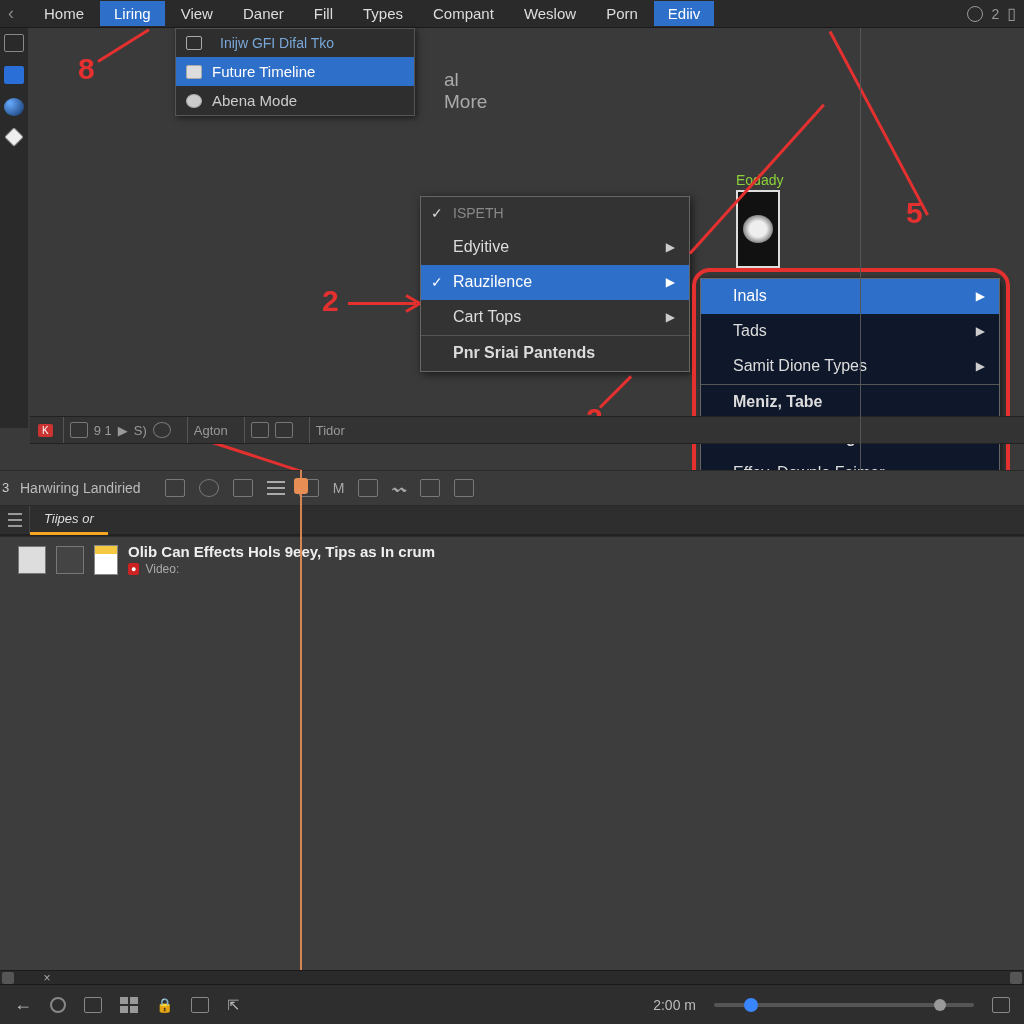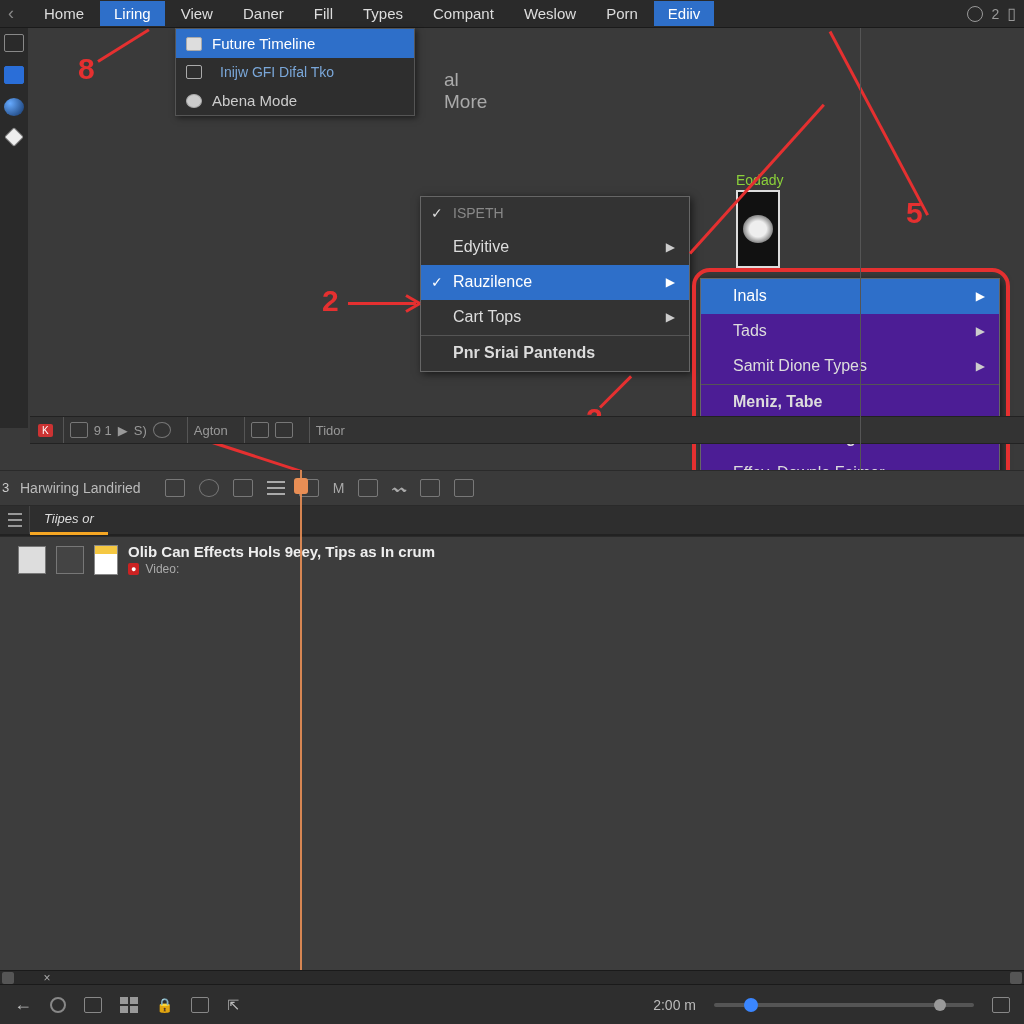--- a/index.html
+++ b/index.html
@@ -32,21 +32,21 @@
 .ctx1 { position:absolute; left:420px; top:196px; background:#333; border:1px solid #666; min-width:270px; box-shadow:2px 2px 8px rgba(0,0,0,0.6); }
 .ctx-row { display:flex; align-items:center; padding:8px 14px 8px 32px; font-size:16px; color:#ddd; position:relative; border-bottom:1px solid transparent;}
 .ctx-row.sep { border-top:1px solid #555;font-weight:bold; }
 .ctx-row .check { position:absolute; left:10px; color:#ddd; font-size:14px;}
 .ctx-row .arrow { margin-left:auto; font-size:12px; color:#ccc;}
 .ctx-row.hdr { color:#888; font-size:14px;}
 .ctx-row.highlight { background:#2e6fc9; color:#fff;}
 .ctx-row.highlight .arrow, .ctx-row.highlight .check { color:#fff; }
 
 
-.ctx2 { position:absolute; left:700px; top:278px; background:#4c1d95; border:1px solid #666; min-width:300px; box-shadow:2px 2px 8px rgba(0,0,0,0.6);}
+.ctx2 { position:absolute; left:700px; top:278px; background:#0f172a; border:1px solid #666; min-width:300px; box-shadow:2px 2px 8px rgba(0,0,0,0.6);}
 .redbox { position:absolute; left:692px; top:268px; width:318px; height:250px; border:4px solid #e53030; border-radius:18px; pointer-events:none;}
 
 
 .thumb-lbl { position:absolute; left:736px; top:172px; font-size:14px; color:#8bd13a; }
 .thumb { position:absolute; left:736px; top:190px; width:44px; height:78px; background:#111; border:2px solid #ddd; display:flex; align-items:center; justify-content:center;}
 .thumb-inner { width:30px; height:28px; background:radial-gradient(ellipse at center,#eee 40%,#666 80%); border-radius:50%;}
 
 
 .ann { position:absolute; color:#e53030; font-weight:bold; font-size:30px; font-family:Arial;}
 .ann-line { position:absolute; background:#e53030; height:3px; transform-origin:left center;}
@@ -127,27 +127,27 @@
 </div>
 
 <div class="left-strip">
   <div class="tool-icon"></div>
   <div class="tool-icon blue"></div>
   <div class="tool-icon globe2"></div>
   <div class="tool-icon diamond"></div>
 </div>
 
 <div class="dropdown-1">
+  <div class="row hdr">
+    <span class="ic"></span>
+    <span>Inijw GFI Difal Tko</span>
+  </div>
   <div class="row highlight">
     <span class="ic" style="background:#ddd;"></span>
     <span>Future Timeline</span>
-  </div>
-  <div class="row hdr">
-    <span class="ic"></span>
-    <span>Inijw GFI Difal Tko</span>
   </div>
   <span class="suffix" style="position:absolute; left:250px; top:40px; color:#aaa; font-size:19px;">al More</span>
   <div class="row">
     <span class="ic" style="border-radius:50%;background:#ccc;"></span>
     <span>Abena Mode</span>
   </div>
 </div>
 
 <div class="ctx1">
   <div class="ctx-row hdr">

